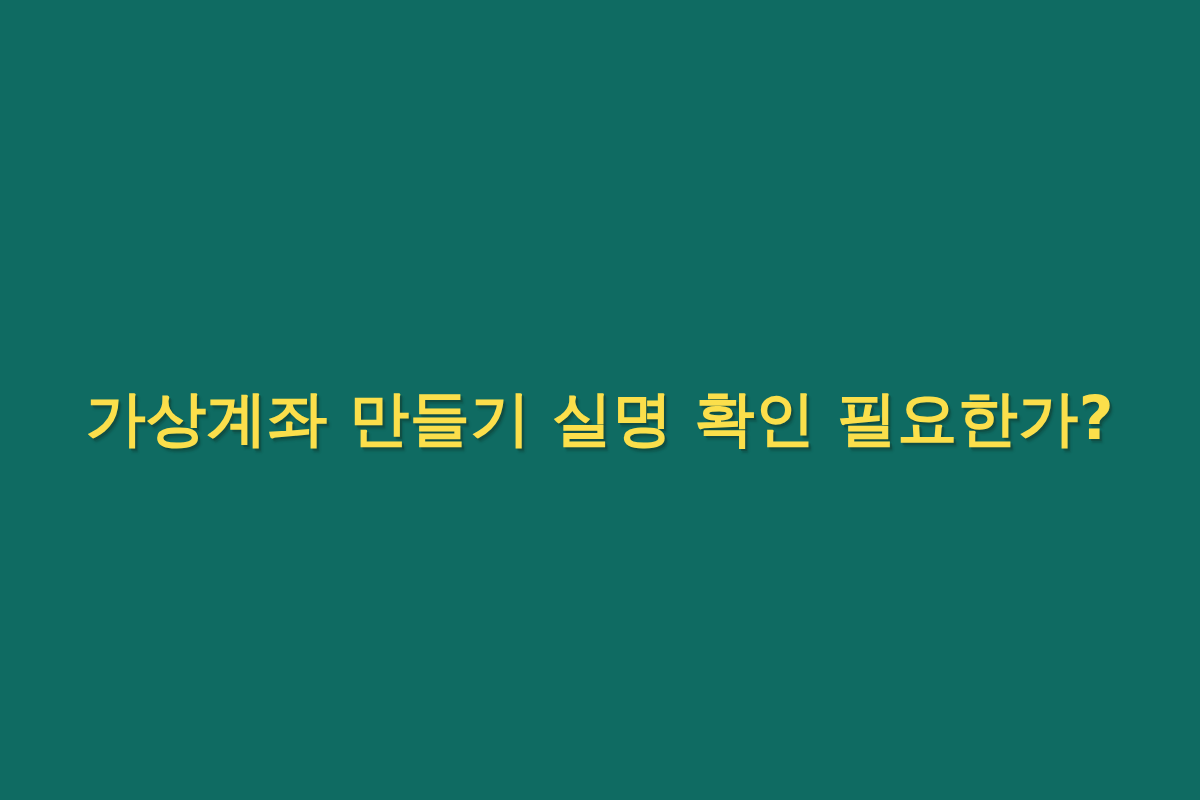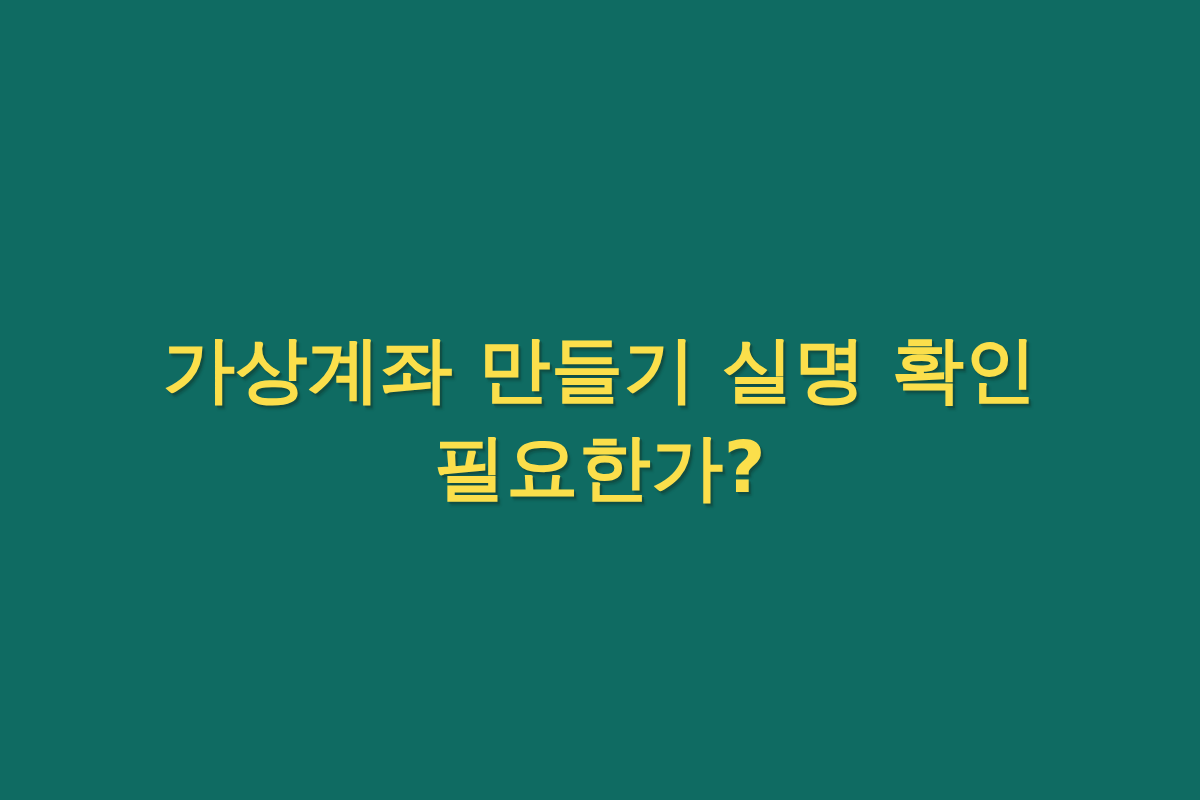--- a/index.html
+++ b/index.html
@@ -54,17 +54,17 @@
     white-space: pre-wrap;
   }
 </style>
 </head>
 <body>
 
 <div class="banner" style="background-color: rgb(15, 107, 98);">
 
   <div class="headline-wrap">
 
-    <h1 class="headline" style="color: rgb(251, 223, 75); font-size: 72px;">가상계좌 만들기 실명 확인 필요한가?</h1>
+    <h1 class="headline" style="color: rgb(251, 223, 75); font-size: 60px;">가상계좌 만들기 실명 확인 필요한가?</h1>
 
   </div>
 
 </div>
 
 </body></html>

